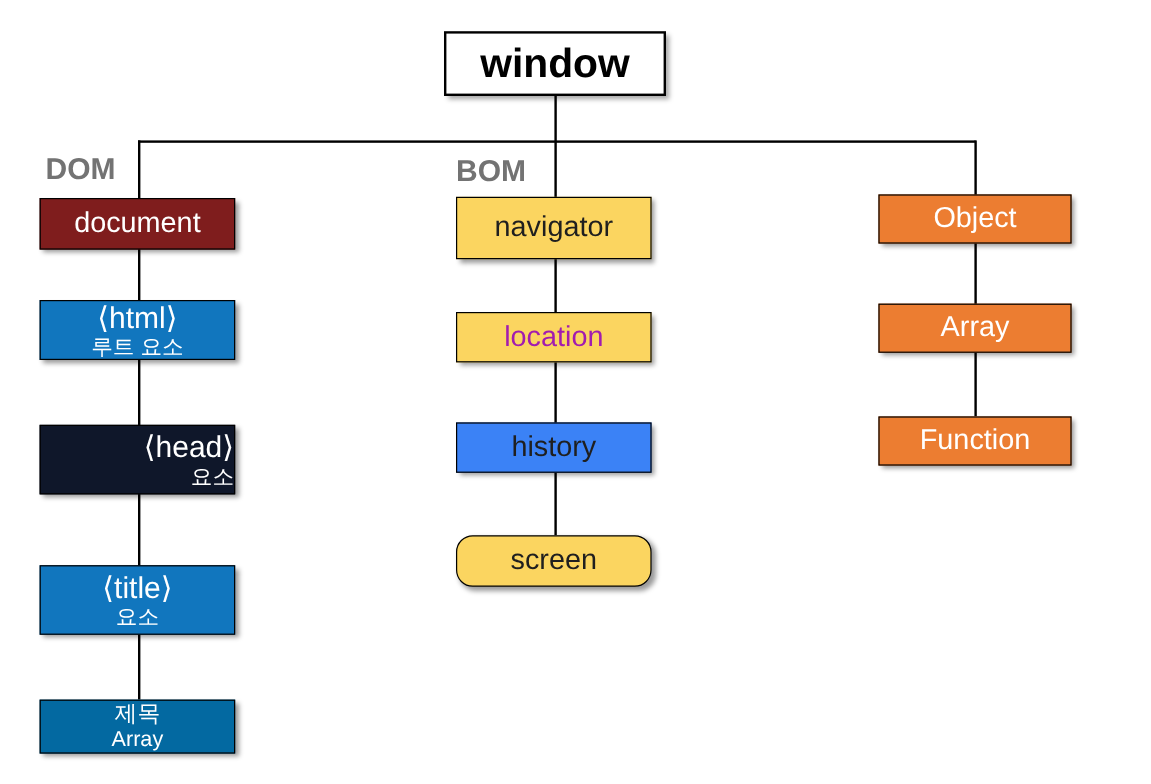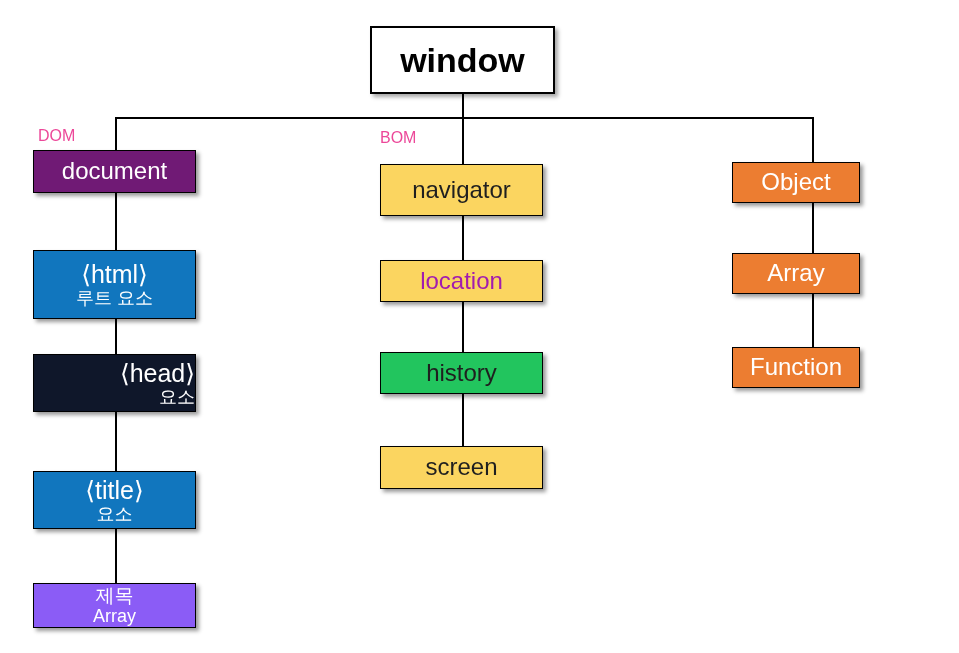--- a/index.html
+++ b/index.html
@@ -17,100 +17,100 @@
   }
   .line {
     position: absolute;
     background: #000000;
   }
   .line.h { height: 1.5px; }
   .line.v { width: 1.5px; }
   .root-box {
     position: absolute;
     left: 370px; top: 26px;
-    width: 185px; height: 68px;
+    width: 185px; height: 54px;
     background: #ffffff;
     border: 2px solid #000000;
     box-sizing: border-box;
     box-shadow: 3px 3px 4px rgba(0,0,0,0.35);
     display: flex; align-items: center; justify-content: center;
     font-size: 34px; font-weight: bold; color: #000000;
   }
   .col-label {
     position: absolute;
-    font-size: 16px;
-    font-weight: normal;
-    color: #ec4899;
+    font-size: 25px;
+    font-weight: bold;
+    color: #737373;
     white-space: nowrap;
   }
   .node {
     position: absolute;
     border: 1.5px solid #000000;
     box-sizing: border-box;
     box-shadow: 3px 3px 4px rgba(0,0,0,0.40);
     display: flex; flex-direction: column;
     align-items: center; justify-content: center;
     text-align: center;
     line-height: 1.12;
     white-space: nowrap;
   }
   .node .main { font-size: 24px; }
   .node .main-tag { font-size: 25px; }
   .node .main-sm { font-size: 19px; }
   .node .sub { font-size: 18px; }
   .w163 { width: 163px; }
-  .w161 { width: 128px; }
+  .w161 { width: 161px; }
 </style>
 </head>
 <body>
 
 <div class="canvas">
 
   <div class="line h" style="left:115px; top:117px; width:698px;"></div>
   <div class="line v" style="left:462px; top:80px; height:366px;"></div>
   <div class="line v" style="left:115px; top:117px; height:466px;"></div>
   <div class="line v" style="left:812px; top:117px; height:230px;"></div>
 
   <div class="root-box">
     <span>window</span>
   </div>
 
   <div class="col-label" style="left:38px; top:127px;">DOM</div>
   <div class="col-label" style="left:380px; top:129px;text-align:right;">BOM</div>
 
-  <div class="node w163" style="left: 33px; top: 150px; height: 43px; background-color: #701a75; color: rgb(255, 255, 255);">
+  <div class="node w163" style="left: 33px; top: 165px; height: 43px; background-color: #7f1d1d; color: rgb(255, 255, 255);">
     <span class="main">document</span>
   </div>
-  <div class="node w163" style="left: 33px; top: 250px; height: 69px; background-color: rgb(17, 118, 190); color: rgb(255, 255, 255);">
+  <div class="node w163" style="left: 33px; top: 250px; height: 50px; background-color: rgb(17, 118, 190); color: rgb(255, 255, 255);">
     <span class="main-tag">⟨html⟩</span>
     <span class="sub">루트 요소</span>
   </div>
   <div class="node w163" style="left: 33px; top: 354px; height: 58px; background-color: #0f172a; color: rgb(255, 255, 255); align-items: flex-end;">
     <span class="main-tag">⟨head⟩</span>
     <span class="sub">요소</span>
   </div>
   <div class="node w163" style="left: 33px; top: 471px; height: 58px; background-color: rgb(17, 118, 190); color: rgb(255, 255, 255); text-align: center;">
     <span class="main-tag">⟨title⟩</span>
     <span class="sub">요소</span>
   </div>
-  <div class="node w163" style="left: 33px; top: 583px; height: 45px; background-color: #8b5cf6; color: rgb(255, 255, 255);">
+  <div class="node w163" style="left: 33px; top: 583px; height: 45px; background-color: #0369a1; color: rgb(255, 255, 255);">
     <span class="main-sm">제목</span>
     <span class="sub">Array</span>
   </div>
 
   <div class="node w163" style="left: 380px; top: 164px; height: 52px; background-color: rgb(251, 213, 96); color: rgb(31, 31, 31);">
     <span class="main">navigator</span>
   </div>
   <div class="node w163" style="left: 380px; top: 260px; height: 42px; background-color: rgb(251, 213, 96); color: #a21caf;">
     <span class="main">location</span>
   </div>
-  <div class="node w163" style="left: 380px; top: 352px; height: 42px; background-color: #22c55e; color: rgb(31, 31, 31);">
+  <div class="node w163" style="left: 380px; top: 352px; height: 42px; background-color: #3b82f6; color: rgb(31, 31, 31);">
     <span class="main">history</span>
   </div>
-  <div class="node w163" style="left: 380px; top: 446px; height: 43px; background-color: rgb(251, 213, 96); color: rgb(31, 31, 31);">
+  <div class="node w163" style="left: 380px; top: 446px; height: 43px; background-color: rgb(251, 213, 96); color: rgb(31, 31, 31); border-radius: 14px;">
     <span class="main">screen</span>
   </div>
 
   <div class="node w161" style="left: 732px; top: 162px; height: 41px; background-color: rgb(236, 125, 49); color: rgb(255, 255, 255);">
     <span class="main">Object</span>
   </div>
   <div class="node w161" style="left: 732px; top: 253px; height: 41px; background-color: rgb(236, 125, 49); color: rgb(255, 255, 255);">
     <span class="main">Array</span>
   </div>
   <div class="node w161" style="left: 732px; top: 347px; height: 41px; background-color: rgb(236, 125, 49); color: rgb(255, 255, 255);">

